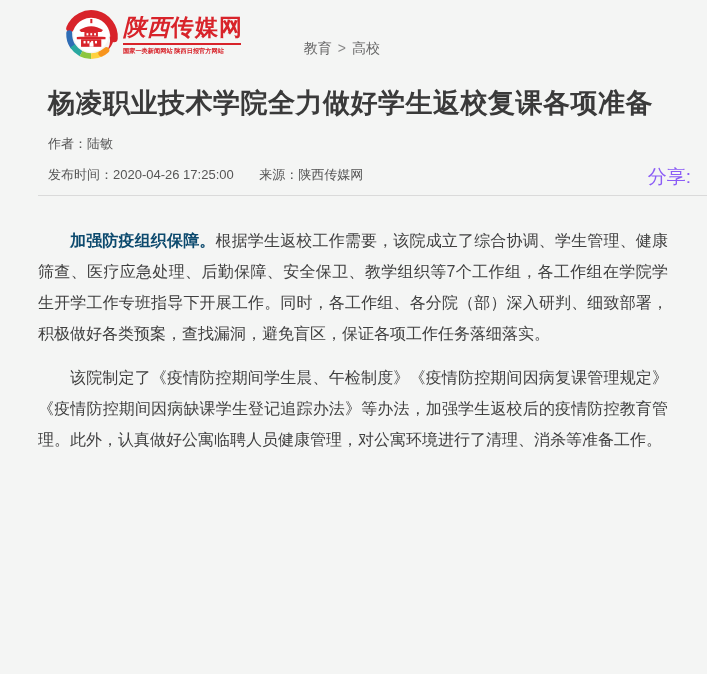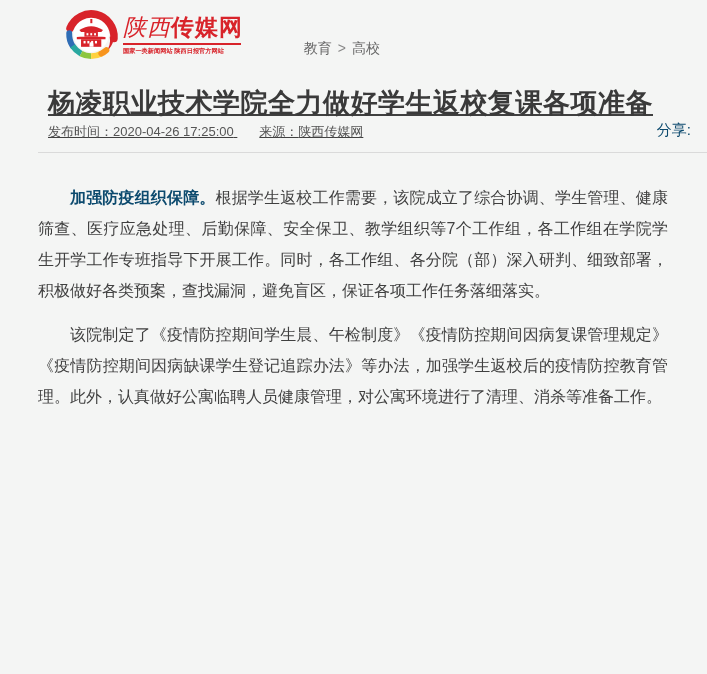--- a/index.html
+++ b/index.html
@@ -24,69 +24,69 @@
   .logo-emblem { width: 54px; height: 54px; flex: 0 0 auto; }
   .logo-textcol { margin-left: 4px; padding-top: 8px; }
   .logo-sitename {
     color: #d8232a;
     font-size: 23px;
     font-weight: 700;
     letter-spacing: 1px;
     line-height: 1;
     white-space: nowrap;
   }
-  .logo-sitename .script { font-style: italic; font-weight: 400; }
+  .logo-sitename .script { font-style: italic; font-weight: 700; }
   .logo-rule { height: 2px; background: #d8232a; margin: 4px 0 2px 0; width: 118px; }
   .logo-tagline {
     color: #d8232a;
     font-size: 10px;
     white-space: nowrap;
     transform: scale(0.62);
     transform-origin: left top;
     font-weight: 700;
   }
   .breadcrumb {
     margin-left: 18px;
     margin-bottom: 4px;
     font-size: 14px;
     color: #666;
     white-space: nowrap;
     text-align: center;
   }
   .breadcrumb .crumb { cursor: pointer; }
   .breadcrumb .sep { margin: 0 6px; color: #888; }
   
-  .article-head { padding: 0 0 0 48px; position: relative; text-decoration: underline; }
+  .article-head { padding: 0 0 0 48px; position: relative; }
   .article-title {
     margin-top: 24px;
     font-size: 27px;
     line-height: 34px;
     font-weight: 700;
     color: #3a3a3a;
     letter-spacing: 0.5px;
   }
   .author-line {
     margin-top: 15px;
     font-size: 13px;
     color: #555;
   }
   .meta-line {
-    margin-top: 3px;
+    margin-top: 13px;
     font-size: 13px;
     color: #555;
     position: relative;
     padding-right: 27px;
   }
   .meta-line .source-group { margin-left: 22px; }
   .share-label {
     position: absolute;
     right: 16px;
     top: -2px;
-    font-size: 15px;
-    color: #0c4a6e;
+    font-size: 19px;
+    color: #8b5cf6;
     cursor: pointer;
   }
   .head-divider {
     margin: 11px 0 0 38px;
     border: none;
     border-top: 1px solid #dadada;
   }
   
   .article-body {
     padding: 29px 39px 0 38px;
@@ -138,20 +138,23 @@
       <div class="logo-tagline">国家一类新闻网站 陕西日报官方网站</div>
     </div>
   </div>
   <div class="breadcrumb">
     <span class="crumb">教育</span><span class="sep">&gt;</span><span class="crumb">高校</span>
   </div>
 </div>
 
 <div class="article-head">
   <h1 class="article-title">杨凌职业技术学院全力做好学生返校复课各项准备</h1>
+  <div class="author-line">
+    <span>作者：</span><span>陆敏</span>
+  </div>
   <div class="meta-line">
     <span>发布时间：</span><span>2020-04-26 17:25:00</span>
     <span class="source-group"><span>来源：</span><span>陕西传媒网</span></span>
     <span class="share-label">分享:</span>
   </div>
 </div>
 
 <hr class="head-divider">
 
 <div class="article-body">

